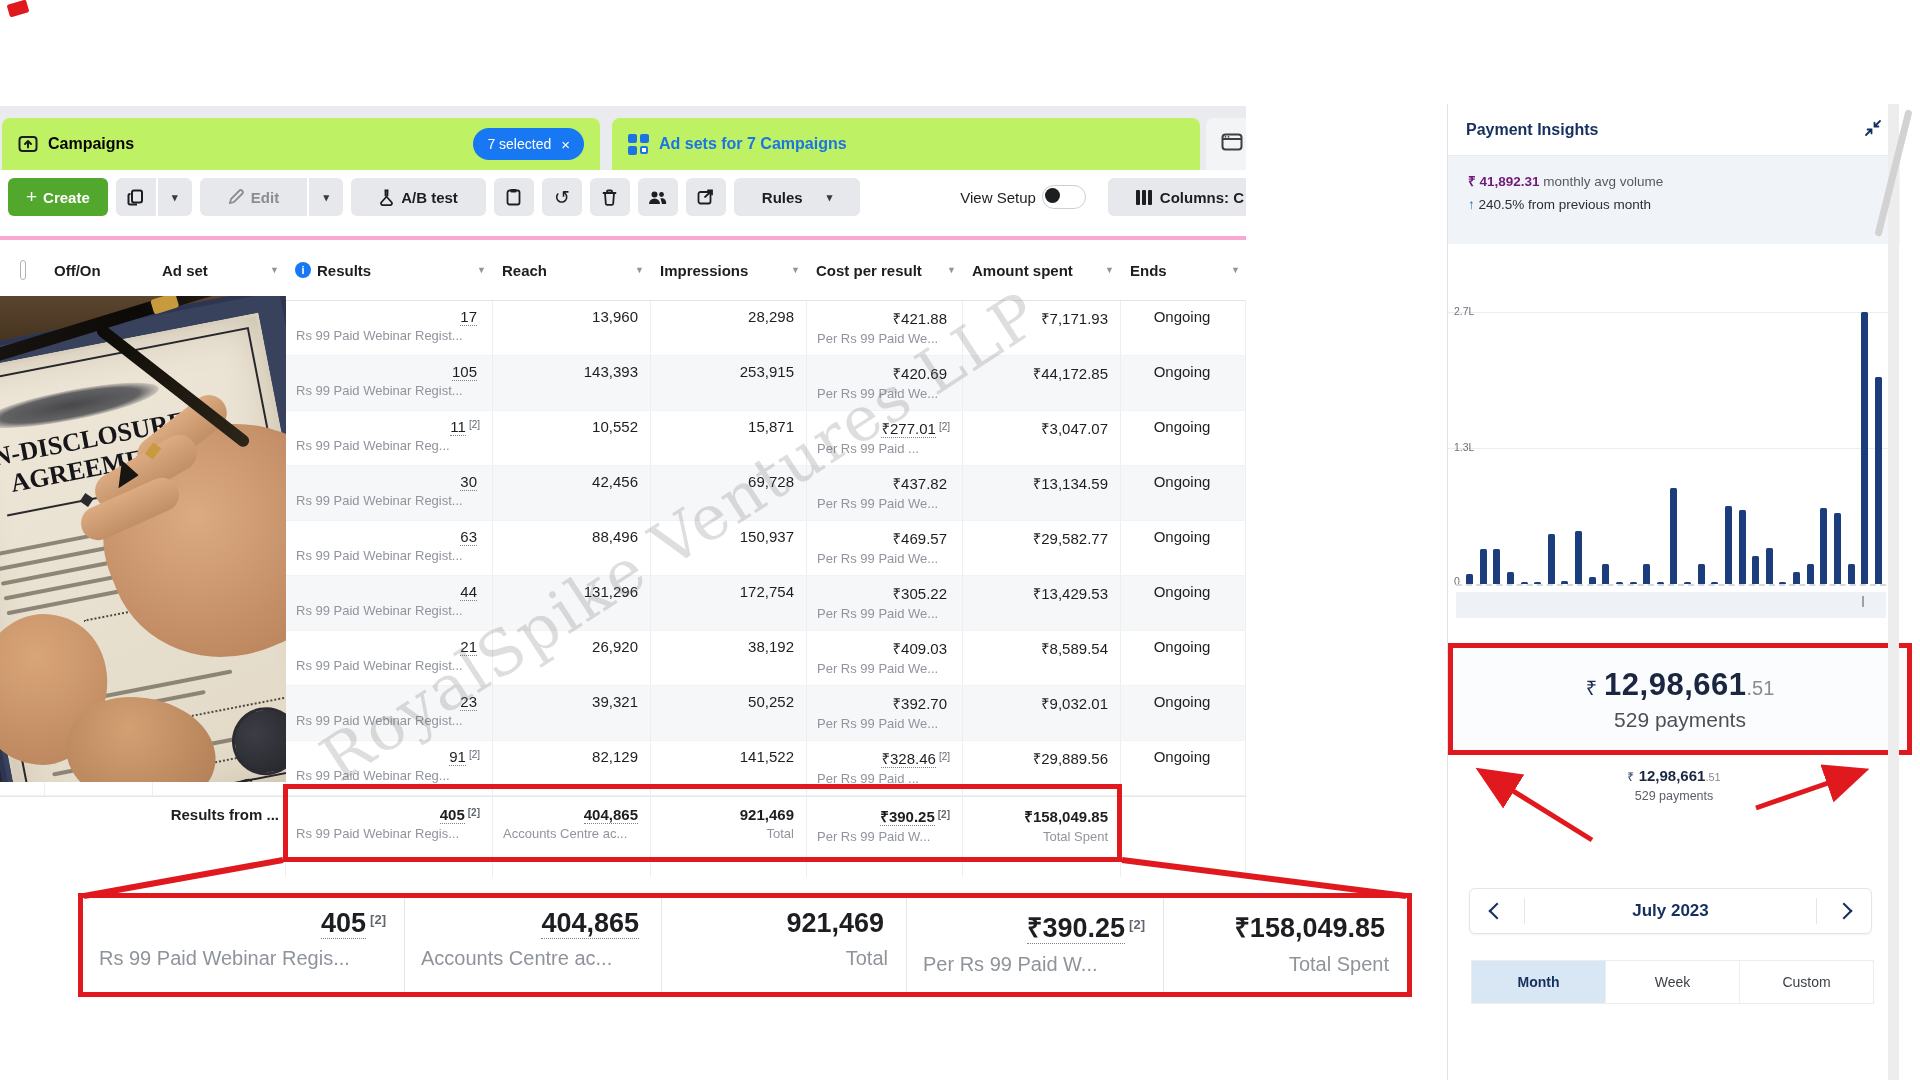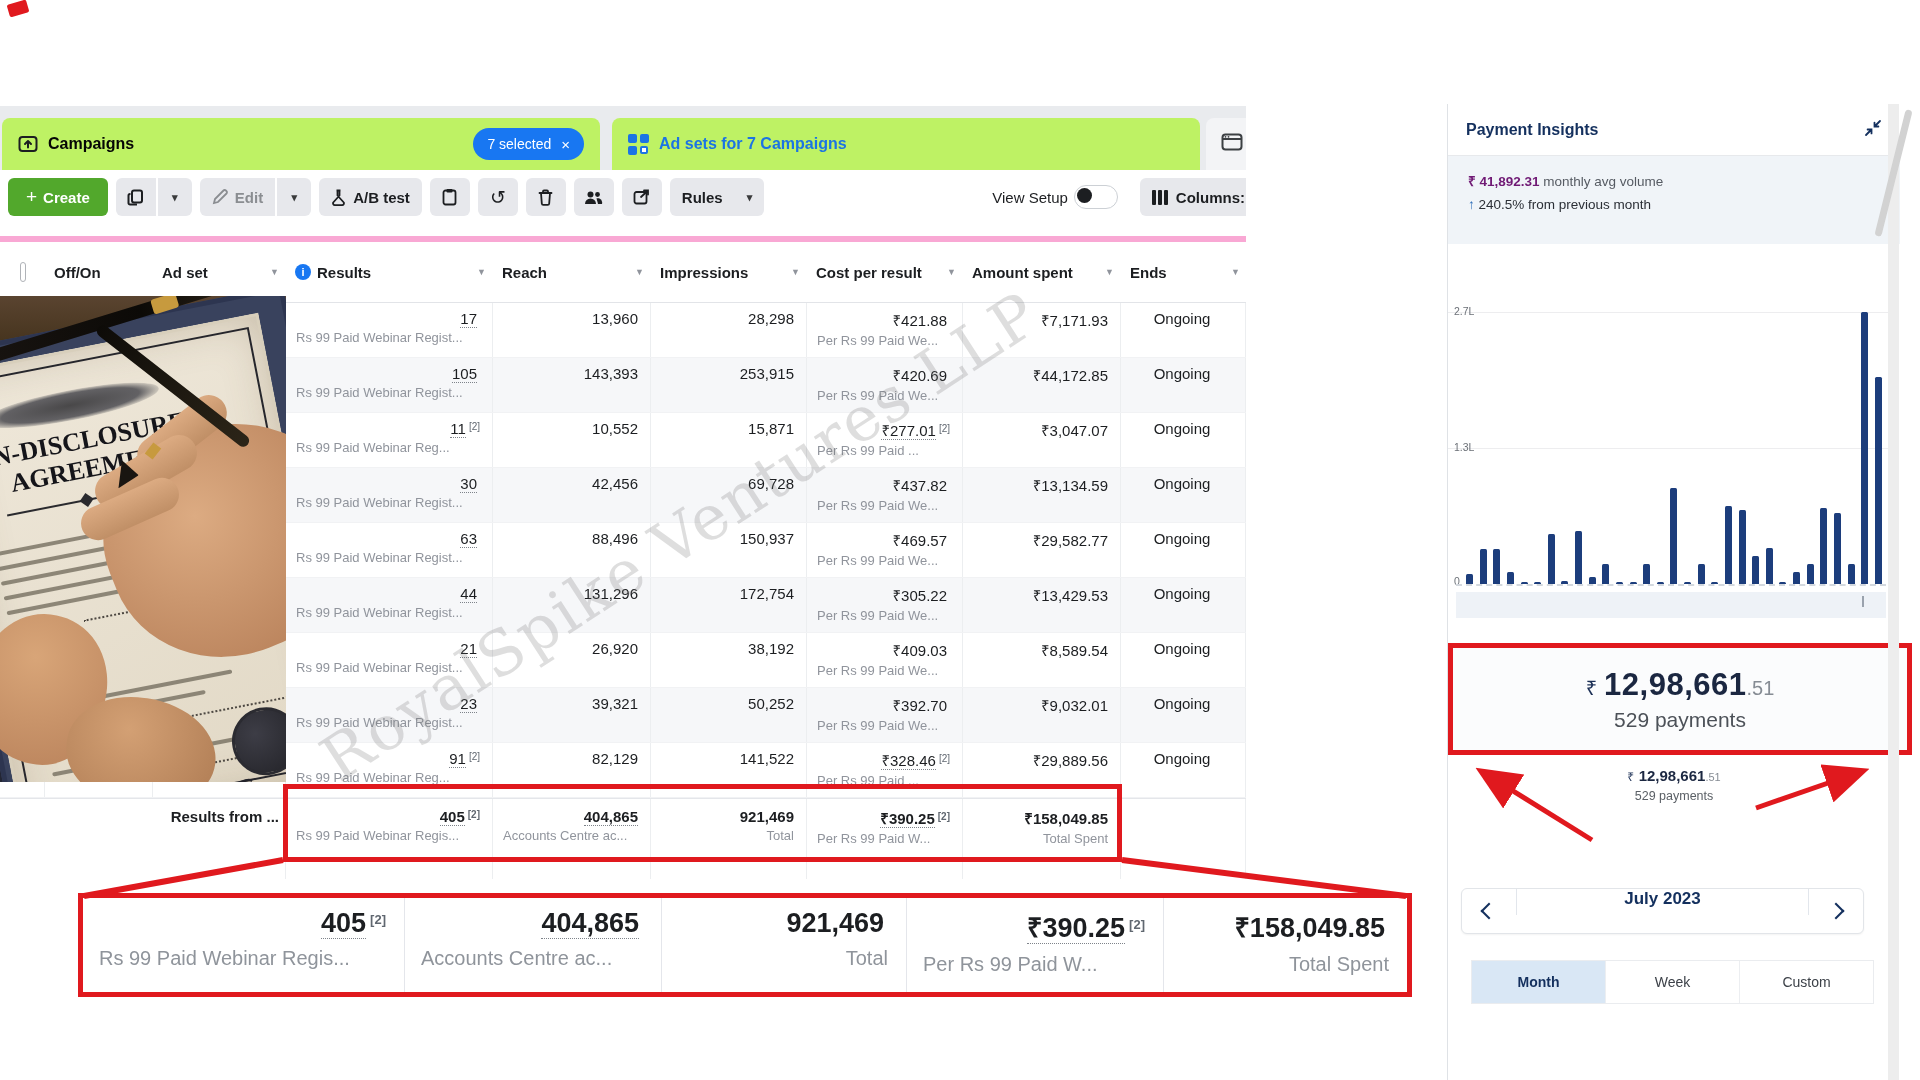--- a/index.html
+++ b/index.html
@@ -19,41 +19,41 @@
   #selected-badge{margin-left:auto;background:#1877f2;color:#fff;border-radius:999px;height:32px;
        display:flex;align-items:center;gap:10px;padding:0 14px;font-size:14px;}
   #selected-badge .x{font-size:15px;line-height:1;}
   .gridicon{display:grid;grid-template-columns:9px 9px;grid-template-rows:9px 9px;gap:3px;}
   .gridicon span{background:#1b74e4;border-radius:2px;}
   .gridicon span.hollow{background:#fff;border:2.5px solid #1b74e4;width:4px;height:4px;border-radius:2px;}
   
   #toolbar{position:absolute;left:0;top:170px;width:1246px;height:54px;background:#fff;display:flex;
        align-items:center;gap:8px;padding-left:8px;box-sizing:border-box;overflow:hidden;z-index:2;}
   .btn{height:38px;border-radius:6px;background:#e7e8ec;display:flex;align-items:center;justify-content:center;
-       font-size:15px;font-weight:bold;color:#1c1e21;padding:0 12px;box-sizing:border-box;}
+       font-size:15px;font-weight:bold;color:#1c1e21;padding:0 28px;box-sizing:border-box;}
   .btn.icononly{width:40px;padding:0;}
   .seg{display:flex;gap:2px;}
   .seg .btn:first-child{border-radius:6px 0 0 6px;}
   .seg .btn:last-child{border-radius:0 6px 6px 0;width:34px;padding:0;}
   #btn-create{background:#52a82c;color:#fff;gap:6px;padding:0 18px;}
   #btn-create .plus{font-size:19px;font-weight:normal;}
   .caret{font-size:11px;color:#3a3b3c;}
   .muted{color:#8a8d91;}
   #view-setup-wrap{margin-left:auto;display:flex;align-items:center;gap:6px;margin-right:14px;}
   #view-setup-label{font-size:15px;color:#1c1e21;}
   .toggle{width:42px;height:22px;border-radius:12px;background:#fff;border:1.5px solid #ccd0d5;position:relative;}
   .toggle .knob{position:absolute;left:2px;top:2px;width:15px;height:15px;border-radius:50%;background:#1c1e21;}
   #btn-columns{margin-right:-26px;gap:8px;}
   .colbars{display:flex;gap:2px;}
   .colbars span{width:4px;height:15px;background:#1c1e21;border-radius:1px;}
   .ticon{display:inline-flex;}
   
   #table{position:absolute;left:0;top:224px;width:1246px;z-index:1;
     --cols:44px 108px 133px 207px 158px 156px 156px 158px 126px;}
-  .thead{margin-top:12px;height:60px;border-top:6px solid #f9a8d4;border-bottom:1px solid #e2e4e8;
+  .thead{margin-top:12px;height:60px;border-top:4px solid #f9a8d4;border-bottom:1px solid #e2e4e8;
     display:grid;grid-template-columns:var(--cols);align-items:center;font-weight:bold;font-size:15px;}
   .th{position:relative;padding:0 18px 0 10px;display:flex;align-items:center;gap:6px;}
   .th .sort{position:absolute;right:6px;font-size:9px;color:#90949c;}
   .chk{width:18px;height:18px;border:1.5px solid #b0b3b8;border-radius:4px;background:#fff;margin-left:10px;}
   .infoi{width:16px;height:16px;border-radius:50%;background:#1877f2;color:#fff;font-size:11px;font-weight:bold;
     display:inline-flex;align-items:center;justify-content:center;flex:0 0 auto;}
   .trow{display:grid;grid-template-columns:var(--cols);height:54px;border-bottom:1px solid #f1f2f4;background:#fff;}
   .trow.alt{background:#f6f7f9;}
   .cell{box-sizing:border-box;padding:7px 12px 0 10px;overflow:hidden;}
   .cell.bl{border-left:1px solid #eceef0;}
@@ -145,22 +145,22 @@
   .big-line{display:flex;align-items:baseline;}
   .big-cur{font-size:20px;color:#1b2f55;margin-right:7px;}
   .big-amt{font-size:31px;font-weight:bold;color:#1b2741;letter-spacing:.5px;}
   .big-dec{font-size:20px;color:#868c94;}
   .big-pay{font-size:21px;color:#4c5158;margin-top:5px;}
   .pi-small{position:absolute;left:0;top:663px;width:452px;text-align:center;}
   .sm-cur{font-size:12px;color:#1b2f55;}
   .sm-amt{font-size:15px;font-weight:bold;color:#1b2741;}
   .sm-dec{font-size:11px;color:#868c94;}
   .sm-pay{font-size:12.5px;color:#5b6066;margin-top:4px;}
-  .pi-monthnav{position:absolute;left:13px;top:784px;width:403px;height:46px;border:1px solid #e2e5e9;
-    border-radius:6px;background:#fff;box-shadow:0 1px 2px rgba(0,0,0,.05);display:flex;box-sizing:border-box;}
+  .pi-monthnav{position:absolute;left:21px;top:784px;width:403px;height:46px;border:1px solid #e2e5e9;
+    border-radius:6px;background:#fff;box-shadow:0 1px 2px rgba(0,0,0,.05);display:flex;align-items:center;box-sizing:border-box;}
   .chevbox{width:54px;display:flex;align-items:center;justify-content:center;height:100%;}
   .chev{width:10px;height:10px;border-right:2.5px solid #14305e;border-top:2.5px solid #14305e;}
   .chev.left{transform:rotate(-135deg);}
   .chev.right{transform:rotate(45deg);}
   .navsep{width:1px;height:26px;background:#e2e6ec;}
   .monthlabel{flex:1;text-align:center;font-size:17px;font-weight:bold;color:#14305e;}
   .pi-tabs{position:absolute;left:23px;top:856px;width:403px;height:44px;display:flex;border:1px solid #eaecef;box-sizing:border-box;}
   .pi-tab{flex:1;display:flex;align-items:center;justify-content:center;font-size:14px;color:#3c4148;
     border-left:1px solid #eceef1;background:#fff;}
   .pi-tab:first-child{border-left:none;}

